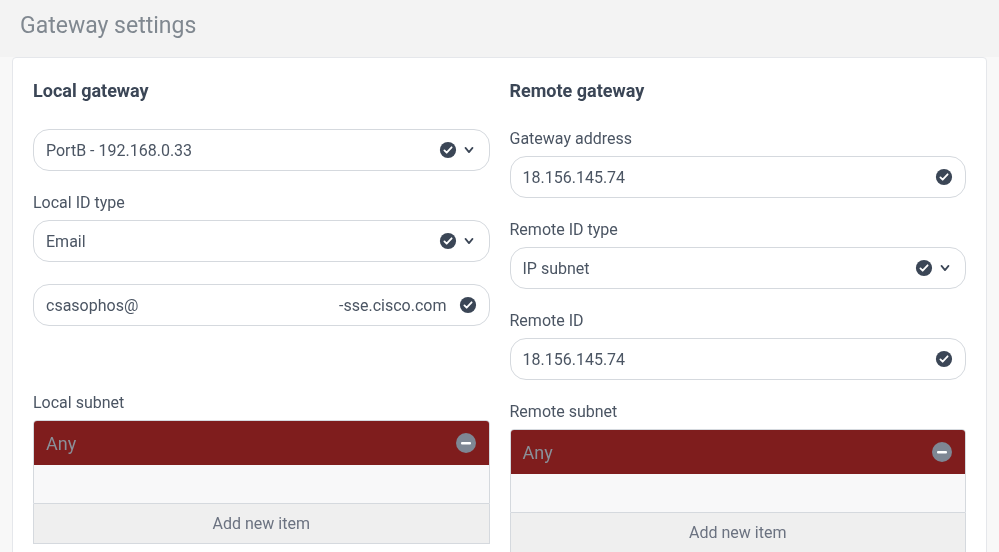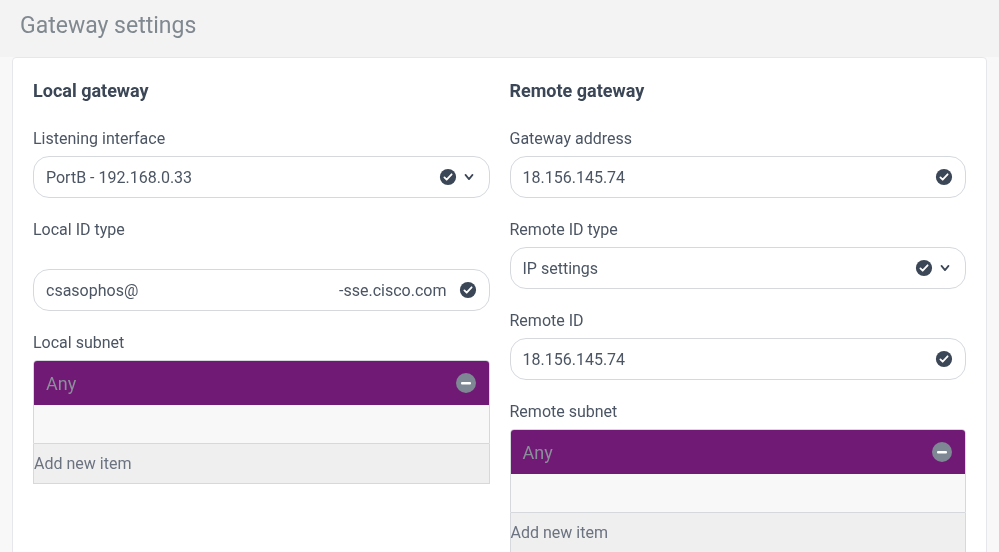--- a/index.html
+++ b/index.html
@@ -100,21 +100,21 @@
     }
     .subnet-box {
       border: 1px solid #d5d9de;
       border-radius: 4px 4px 0 0;
       overflow: hidden;
     }
     .subnet-item {
       display: flex;
       align-items: center;
       padding: 8px 12px;
-      background: #701a75;
+      background: #7f1d1d;
       height: 44px;
     }
     .subnet-item .item-text {
       flex: 1;
       font-size: 18px;
       color: #8a9099;
     }
     .subnet-item .remove-icon {
       width: 22px;
       height: 22px;
@@ -126,76 +126,90 @@
       background: #f8f8f9;
     }
     .add-new-item {
       width: 100%;
       height: 40px;
       border: 1px solid #d5d9de;
       border-top: none;
       background: #efefef;
       display: flex;
       align-items: center;
+      justify-content: center;
       font-size: 16px;
       color: #6b7280;
       cursor: pointer;
     }
     svg { display: block; }
   </style>
 </head>
 <body>
 
 <div class="page-header">
   <h1 class="page-title">Gateway settings</h1>
 </div>
 
 <div class="content-panel">
   <div class="columns">
 
     <div class="column">
       <div class="section-heading">Local gateway</div>
 
       <div class="field-group">
-        <div class="field-label">Listening interface</div>
         <div class="select-input">
           <span class="value">PortB - 192.168.0.33</span>
           <span class="icon-check">
             <svg width="18" height="18" viewBox="0 0 20 20">
                 <circle cx="10" cy="10" r="9" fill="#3b4656"></circle>
                 <path d="M6 10.5 L8.5 13 L14 7" stroke="#fff" stroke-width="2" fill="none" stroke-linecap="round" stroke-linejoin="round"></path>
               </svg>
           </span>
           <span class="icon-chevron-down">
             <svg width="14" height="14" viewBox="0 0 20 20">
                 <path d="M5 7 L10 13 L15 7" stroke="#3b4656" stroke-width="2.5" fill="none" stroke-linecap="round" stroke-linejoin="round"></path>
               </svg>
           </span>
         </div>
       </div>
 
       <div class="field-group">
         <div class="field-label">Local ID type</div>
+        <div class="select-input">
+          <span class="value">Email</span>
+          <span class="icon-check">
+            <svg width="18" height="18" viewBox="0 0 20 20">
+                <circle cx="10" cy="10" r="9" fill="#3b4656"></circle>
+                <path d="M6 10.5 L8.5 13 L14 7" stroke="#fff" stroke-width="2" fill="none" stroke-linecap="round" stroke-linejoin="round"></path>
+              </svg>
+          </span>
+          <span class="icon-chevron-down">
+            <svg width="14" height="14" viewBox="0 0 20 20">
+                <path d="M5 7 L10 13 L15 7" stroke="#3b4656" stroke-width="2.5" fill="none" stroke-linecap="round" stroke-linejoin="round"></path>
+              </svg>
+          </span>
+        </div>
       </div>
 
       <div class="field-group">
         <div class="select-input">
           <span class="value-left">csasophos@</span>
           <span class="spacer"></span>
           <span class="value-right">-sse.cisco.com</span>
           <span class="icon-check" style="margin-right:0;">
             <svg width="18" height="18" viewBox="0 0 20 20">
                 <circle cx="10" cy="10" r="9" fill="#3b4656"></circle>
                 <path d="M6 10.5 L8.5 13 L14 7" stroke="#fff" stroke-width="2" fill="none" stroke-linecap="round" stroke-linejoin="round"></path>
               </svg>
           </span>
         </div>
       </div>
 
-      <div class="field-group" style="margin-bottom:0;">
+      <div class="field-group" style="margin-bottom:0;margin-top:45px;">
         <div class="field-label">Local subnet</div>
         <div class="subnet-box">
           <div class="subnet-item">
             <span class="item-text">Any</span>
             <span class="remove-icon">
               <svg width="22" height="22" viewBox="0 0 22 22">
                   <circle cx="11" cy="11" r="10" fill="#7e8794"></circle>
                   <rect x="6" y="10" width="10" height="2.5" rx="1" fill="#fff"></rect>
                 </svg>
             </span>
@@ -220,21 +234,21 @@
                 <circle cx="10" cy="10" r="9" fill="#3b4656"></circle>
                 <path d="M6 10.5 L8.5 13 L14 7" stroke="#fff" stroke-width="2" fill="none" stroke-linecap="round" stroke-linejoin="round"></path>
               </svg>
           </span>
         </div>
       </div>
 
       <div class="field-group">
         <div class="field-label">Remote ID type</div>
         <div class="select-input">
-          <span class="value">IP settings</span>
+          <span class="value">IP subnet</span>
           <span class="icon-check">
             <svg width="18" height="18" viewBox="0 0 20 20">
                 <circle cx="10" cy="10" r="9" fill="#3b4656"></circle>
                 <path d="M6 10.5 L8.5 13 L14 7" stroke="#fff" stroke-width="2" fill="none" stroke-linecap="round" stroke-linejoin="round"></path>
               </svg>
           </span>
           <span class="icon-chevron-down">
             <svg width="14" height="14" viewBox="0 0 20 20">
                 <path d="M5 7 L10 13 L15 7" stroke="#3b4656" stroke-width="2.5" fill="none" stroke-linecap="round" stroke-linejoin="round"></path>
               </svg>

